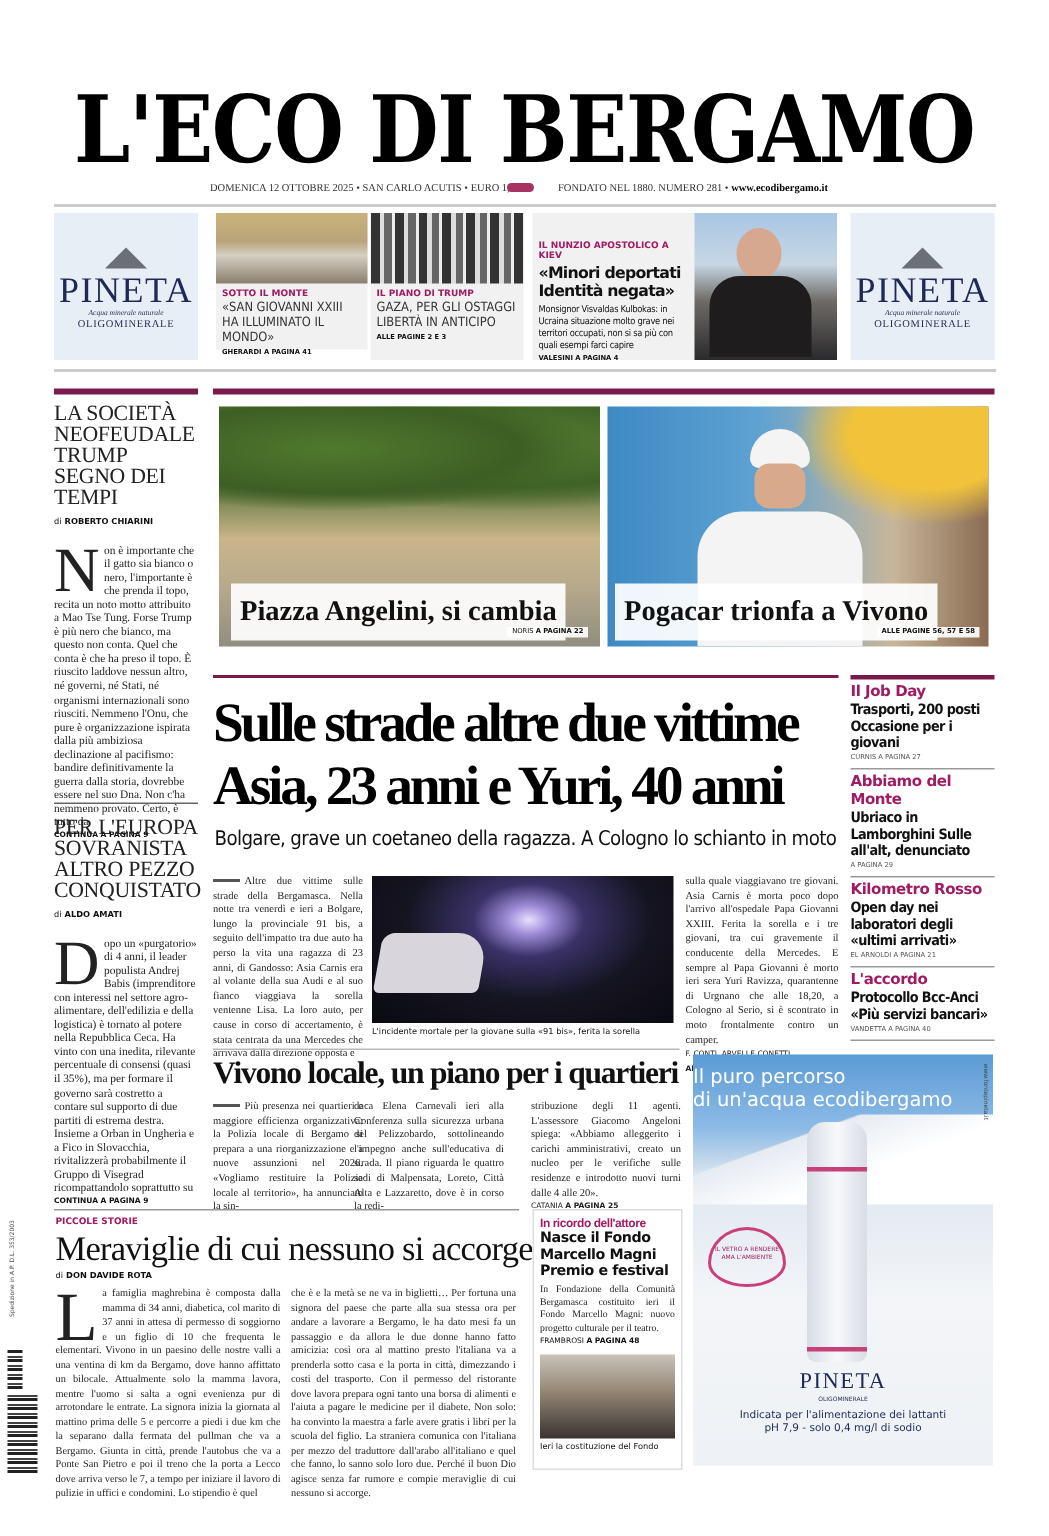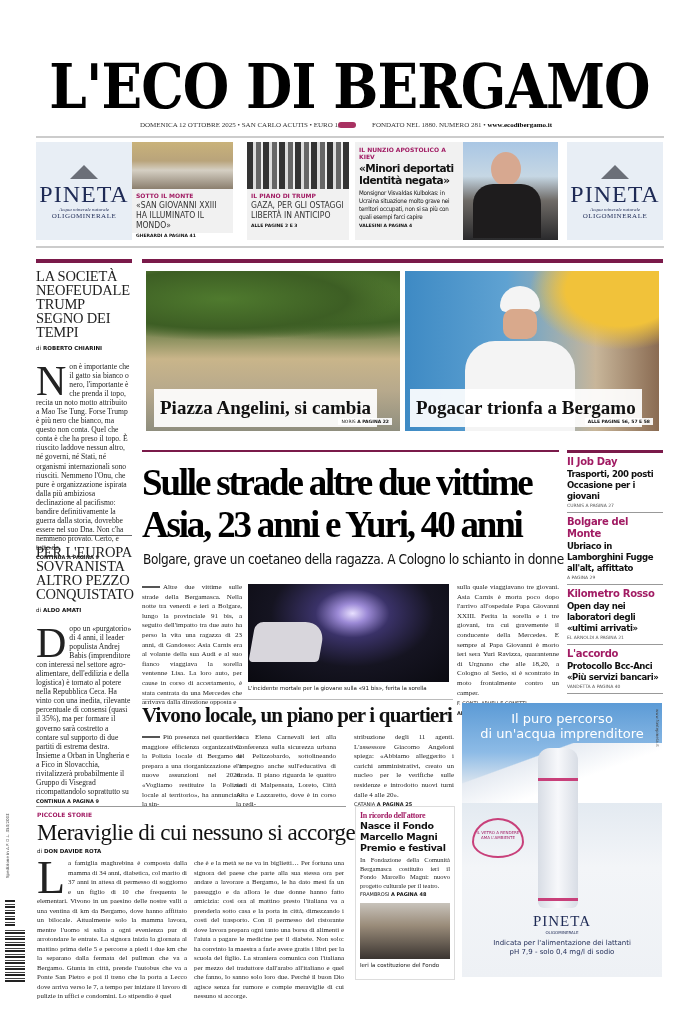--- a/index.html
+++ b/index.html
@@ -37,21 +37,21 @@
 .main-sub{font-family:"DejaVu Sans Condensed","DejaVu Sans",sans-serif;font-size:13.5px;letter-spacing:-.4px;white-space:nowrap;color:#111}
 .col-body{font-family:"Liberation Serif",serif;font-size:7px;line-height:9.6px;color:#222;text-align:justify}
 .side-item{border-bottom:1px solid #999;padding:3px 0 4px}
 .side-item .k{font-family:"DejaVu Sans",sans-serif;font-weight:bold;color:#a11b63;font-size:10px;line-height:12px;letter-spacing:-.3px}
 .side-item .h{font-family:"DejaVu Sans Condensed","DejaVu Sans",sans-serif;font-weight:bold;font-size:9.5px;line-height:11px;letter-spacing:-.4px;color:#111}
 .side-item .r{font-family:"DejaVu Sans",sans-serif;font-size:4.5px;color:#555;margin-top:2px}
 .h2{font-family:"Liberation Serif",serif;font-weight:bold;font-size:21px;letter-spacing:-.8px;white-space:nowrap}
 .h3{font-family:"Liberation Serif",serif;font-size:23px;letter-spacing:-.5px;white-space:nowrap;color:#111}
 .box-right{border:1px solid #ddd;background:#fff}
 .ad{overflow:hidden;background:linear-gradient(#5c9bd6 0%,#8dbbe6 18%,#dfe7ef 30%,#f3f5f8 60%,#eef1f5 100%)}
-.ad .claim{font-family:"DejaVu Sans",sans-serif;color:#fff;font-size:13px;line-height:15px;text-align:center;width:100%}
+.ad .claim{font-family:"DejaVu Sans",sans-serif;color:#fff;font-size:13px;line-height:15px;width:100%}
 .ad .brand2{font-family:"Liberation Serif",serif;font-size:15px;color:#1e2a55;letter-spacing:1px;text-align:center;width:100%}
 .ad .note{font-family:"DejaVu Sans",sans-serif;font-size:7px;color:#1e2a55;text-align:center;width:100%;line-height:9px}
 .barcode{background:repeating-linear-gradient(0deg,#222 0 2px,#fff 2px 3px,#444 3px 4px,#fff 4px 6px)}
 .vtext{writing-mode:vertical-rl;transform:rotate(180deg);font-family:"DejaVu Sans",sans-serif;font-size:4px;color:#444;white-space:nowrap}
 </style>
 </head>
 <body>
 
 <div class="abs masthead">L'ECO DI BERGAMO</div>
 <div class="abs dateline">DOMENICA 12 OTTOBRE 2025 • SAN CARLO ACUTIS • EURO 1,70</div>
@@ -62,36 +62,36 @@
 </div>
 <div class="abs hrule"></div>
 
 <div class="abs pineta" style="left:36px;top:142px;width:96px;height:98px">
   <div class="mtn"></div>
   <div class="brand">PINETA</div>
   <div class="sub">Acqua minerale naturale</div>
   <div class="oligo">OLIGOMINERALE</div>
 </div>
 
-<div class="abs teaser" style="left:132px;top:142px;width:101px;height:91px">
+<div class="abs teaser" style="left:144px;top:142px;width:101px;height:91px">
   <div class="photo" style="height:47px;background:linear-gradient(180deg,#c9b27a 0%,#b9a47b 40%,#d5cfc3 60%,#8b7f6e 100%)"></div>
   <div class="kicker">SOTTO IL MONTE</div>
   <div class="head">«SAN GIOVANNI XXIII HA ILLUMINATO IL MONDO»</div>
   <div class="ref">GHERARDI A PAGINA 41</div>
 </div>
 
 <div class="abs teaser" style="left:247px;top:142px;width:102px;height:98px">
   <div class="photo" style="height:47px;background:repeating-linear-gradient(90deg,#333 0 6px,#ddd 6px 9px,#666 9px 14px,#eee 14px 16px)"></div>
   <div class="kicker">IL PIANO DI TRUMP</div>
   <div class="head">GAZA, PER GLI OSTAGGI LIBERTÀ IN ANTICIPO</div>
   <div class="ref">ALLE PAGINE 2 E 3</div>
 </div>
 
 <div class="abs teaser" style="left:355px;top:142px;width:203px;height:98px;display:flex">
-  <div style="width:108px;padding:4px 4px">
+  <div style="width:108px;padding:18px 4px">
     <div class="kicker" style="padding:0">IL NUNZIO APOSTOLICO A KIEV</div>
     <div style="font-family:'DejaVu Sans',sans-serif;font-weight:bold;font-size:10.5px;line-height:12px;letter-spacing:-.5px;margin-top:2px">«Minori deportati Identità negata»</div>
     <div style="font-family:'DejaVu Sans Condensed','DejaVu Sans',sans-serif;font-size:6.2px;line-height:8px;margin-top:3px;letter-spacing:-.2px">Monsignor Visvaldas Kulbokas: in Ucraina situazione molto grave nei territori occupati, non si sa più con quali esempi farci capire</div>
     <div class="ref" style="padding:2px 0">VALESINI A PAGINA 4</div>
   </div>
   <div class="photo" style="flex:1;background:linear-gradient(180deg,#a9c6e4 0%,#c6d7e4 35%,#6e6a66 60%,#2a2a2c 100%);position:relative">
     <div style="position:absolute;left:28px;top:10px;width:30px;height:34px;border-radius:50%;background:#d7a890"></div>
     <div style="position:absolute;left:10px;top:42px;width:68px;height:54px;border-radius:20px 20px 0 0;background:#1e1c1d"></div>
   </div>
 </div>
@@ -128,28 +128,28 @@
 <div class="abs photo" style="left:146px;top:271px;width:254px;height:160px;background:linear-gradient(180deg,#6a8a45 0%,#4f6d34 30%,#c9b58a 55%,#b7a98c 75%,#8f8e7e 100%)">
   <div style="position:absolute;left:0;top:0;width:100%;height:70px;background:radial-gradient(ellipse at 30% 40%,#4f7a2e 0%,#3d5e24 50%,transparent 70%),radial-gradient(ellipse at 75% 35%,#5a8434 0%,#3f6226 45%,transparent 70%)"></div>
   <div class="caption-box" style="position:absolute;left:8px;top:118px">Piazza Angelini, si cambia</div>
   <div class="pg-ref" style="position:absolute;right:8px;bottom:6px"><span>NORIS</span> <b>A PAGINA 22</b></div>
 </div>
 <div class="abs photo" style="left:405px;top:271px;width:254px;height:160px;background:linear-gradient(90deg,#3e8ac4 0%,#5fa2d2 40%,#c8b69a 75%,#8a6b52 100%)">
   <div style="position:absolute;left:0;top:0;width:100%;height:100%;background:radial-gradient(ellipse at 85% 12%,#f1c23a 0%,#f1c23a 18%,transparent 30%)"></div>
   <div style="position:absolute;left:95px;top:15px;width:40px;height:26px;border-radius:20px 20px 6px 6px;background:#f4f4f4"></div>
   <div style="position:absolute;left:98px;top:38px;width:34px;height:30px;border-radius:10px;background:#d9a98c"></div>
   <div style="position:absolute;left:60px;top:70px;width:110px;height:90px;border-radius:30px 30px 0 0;background:#f4f4f4"></div>
-  <div class="caption-box" style="position:absolute;left:5px;top:118px">Pogacar trionfa a Bergamo</div>
+  <div class="caption-box" style="position:absolute;left:5px;top:118px">Pogacar trionfa a Vivono</div>
   <div class="pg-ref" style="position:absolute;right:6px;bottom:6px;font-weight:bold">ALLE PAGINE 56, 57 E 58</div>
 </div>
 
 <div class="abs" style="left:142px;top:450px;width:417px;height:2px;background:#7a1a4a"></div>
 <div class="abs main-head" style="left:142px;top:463px">Sulle strade altre due vittime</div>
 <div class="abs main-head" style="left:142px;top:505px">Asia, 23 anni e Yuri, 40 anni</div>
-<div class="abs main-sub" style="left:143px;top:551px">Bolgare, grave un coetaneo della ragazza. A Cologno lo schianto in donne</div>
+<div class="abs main-sub" style="left:143px;top:551px">Bolgare, grave un coetaneo della ragazza. A Cologno lo schianto in moto</div>
 
 <div class="abs col-body" style="left:142px;top:583px;width:100px">
   <span style="display:inline-block;width:18px;height:2px;background:#555;vertical-align:middle;margin-right:3px"></span><span>Altre due vittime sulle strade della Bergamasca. Nella notte tra venerdì e ieri a Bolgare, lungo la provinciale 91 bis, a seguito dell'impatto tra due auto ha perso la vita una ragazza di 23 anni, di Gandosso: Asia Carnis era al volante della sua Audi e al suo fianco viaggiava la sorella ventenne Lisa. La loro auto, per cause in corso di accertamento, è stata centrata da una Mercedes che arrivava dalla direzione opposta e</span>
 </div>
 <div class="abs photo" style="left:248px;top:584px;width:201px;height:98px;background:radial-gradient(ellipse at 52% 30%,#e8e0ff 0%,#9c8ad6 10%,#3a3268 25%,#151421 55%,#0a0a10 100%)">
   <div style="position:absolute;left:4px;top:38px;width:70px;height:40px;background:#d8d6dc;border-radius:8px 20px 4px 4px;transform:skewX(-10deg)"></div>
 </div>
 <div class="abs" style="left:248px;top:685px;font-family:'DejaVu Sans',sans-serif;font-size:5.5px;white-space:nowrap">L'incidente mortale per la giovane sulla «91 bis», ferita la sorella</div>
 <div class="abs col-body" style="left:457px;top:583px;width:102px">
   <span>sulla quale viaggiavano tre giovani. Asia Carnis è morta poco dopo l'arrivo all'ospedale Papa Giovanni XXIII. Ferita la sorella e i tre giovani, tra cui gravemente il conducente della Mercedes. E sempre al Papa Giovanni è morto ieri sera Yuri Ravizza, quarantenne di Urgnano che alle 18,20, a Cologno al Serio, si è scontrato in moto frontalmente contro un camper.</span>
@@ -158,22 +158,22 @@
 </div>
 
 <div class="abs" style="left:567px;top:450px;width:96px">
   <div style="height:3px;background:#7a1a4a"></div>
   <div class="side-item">
     <div class="k">Il Job Day</div>
     <div class="h">Trasporti, 200 posti Occasione per i giovani</div>
     <div class="r">CURNIS A PAGINA 27</div>
   </div>
   <div class="side-item">
-    <div class="k">Bolgare del Monte</div>
-    <div class="h">Ubriaco in Lamborghini Fugge all'alt, affittato</div>
+    <div class="k">Abbiamo del Monte</div>
+    <div class="h">Ubriaco in Lamborghini Sulle all'alt, denunciato</div>
     <div class="r">A PAGINA 29</div>
   </div>
   <div class="side-item">
     <div class="k">Kilometro Rosso</div>
     <div class="h">Open day nei laboratori degli «ultimi arrivati»</div>
     <div class="r">EL ARNOLDI A PAGINA 21</div>
   </div>
   <div class="side-item">
     <div class="k">L'accordo</div>
     <div class="h">Protocollo Bcc-Anci «Più servizi bancari»</div>
@@ -195,32 +195,32 @@
 <div class="abs" style="left:36px;top:806px;width:310px;height:1px;background:#999"></div>
 <div class="abs kicker" style="left:37px;top:811px;font-size:6px">PICCOLE STORIE</div>
 <div class="abs h3" style="left:37px;top:820px">Meraviglie di cui nessuno si accorge</div>
 <div class="abs byline" style="left:37px;top:848px"><i>di</i><span>DON DAVIDE ROTA</span></div>
 <div class="abs col-body" style="left:37px;top:858px;width:150px;font-size:6.9px;line-height:9.5px">
   <span class="dropcap" style="font-size:46px;line-height:36px">L</span><span>a famiglia maghrebina è composta dalla mamma di 34 anni, diabetica, col marito di 37 anni in attesa di permesso di soggiorno e un figlio di 10 che frequenta le elementari. Vivono in un paesino delle nostre valli a una ventina di km da Bergamo, dove hanno affittato un bilocale. Attualmente solo la mamma lavora, mentre l'uomo si salta a ogni evenienza pur di arrotondare le entrate. La signora inizia la giornata al mattino prima delle 5 e percorre a piedi i due km che la separano dalla fermata del pullman che va a Bergamo. Giunta in città, prende l'autobus che va a Ponte San Pietro e poi il treno che la porta a Lecco dove arriva verso le 7, a tempo per iniziare il lavoro di pulizie in uffici e condomini. Lo stipendio è quel</span>
 </div>
 <div class="abs col-body" style="left:194px;top:858px;width:150px;font-size:6.9px;line-height:9.5px">che è e la metà se ne va in biglietti… Per fortuna una signora del paese che parte alla sua stessa ora per andare a lavorare a Bergamo, le ha dato mesi fa un passaggio e da allora le due donne hanno fatto amicizia: così ora al mattino presto l'italiana va a prenderla sotto casa e la porta in città, dimezzando i costi del trasporto. Con il permesso del ristorante dove lavora prepara ogni tanto una borsa di alimenti e l'aiuta a pagare le medicine per il diabete. Non solo: ha convinto la maestra a farle avere gratis i libri per la scuola del figlio. La straniera comunica con l'italiana per mezzo del traduttore dall'arabo all'italiano e quel che fanno, lo sanno solo loro due. Perché il buon Dio agisce senza far rumore e compie meraviglie di cui nessuno si accorge.</div>
 
 <div class="abs box-right" style="left:355px;top:806px;width:100px;height:174px;padding:4px">
-  <div style="font-family:Liberation Serif, serif;font-weight:bold;color:#a11b63;font-size:8px;letter-spacing:-.3px">In ricordo dell'attore</div>
+  <div style="font-family:Liberation Sans, sans-serif;font-weight:bold;color:#a11b63;font-size:8px;letter-spacing:-.3px">In ricordo dell'attore</div>
   <div style="font-family:'DejaVu Sans',sans-serif;font-weight:bold;font-size:9.5px;line-height:11px;letter-spacing:-.3px">Nasce il Fondo Marcello Magni Premio e festival</div>
   <div class="col-body" style="font-size:6.5px;line-height:8.5px;margin-top:3px">In Fondazione della Comunità Bergamasca costituito ieri il Fondo Marcello Magni: nuovo progetto culturale per il teatro.</div>
   <div style="font-family:'DejaVu Sans',sans-serif;font-size:5px;margin-top:1px"><span>FRAMBROSI</span> <b>A PAGINA 48</b></div>
   <div class="photo" style="height:56px;margin-top:6px;background:linear-gradient(180deg,#c8c3bb 0%,#9a8c7a 40%,#3a3430 100%)"></div>
   <div style="font-family:'DejaVu Sans',sans-serif;font-size:5.5px;margin-top:3px">Ieri la costituzione del Fondo</div>
 </div>
 
 <div class="abs ad" style="left:462px;top:703px;width:200px;height:274px">
   <div class="claim" style="position:absolute;top:8px">
     <div>Il puro percorso</div>
-    <div>di un'acqua imprenditore</div>
+    <div>di un'acqua ecodibergamo</div>
   </div>
   <div style="position:absolute;left:0;top:40px;width:200px;height:60px;background:linear-gradient(160deg,transparent 30%,#e6ebf2 31%,#ffffff 60%)"></div>
   <div style="position:absolute;left:76px;top:45px;width:40px;height:160px;border-radius:12px 12px 6px 6px;background:linear-gradient(90deg,#d8dde5,#f7f8fb 50%,#d8dde5)">
     <div style="position:absolute;top:30px;width:100%;height:3px;background:#c8407a"></div>
     <div style="position:absolute;top:150px;width:100%;height:3px;background:#c8407a"></div>
   </div>
   <div style="position:absolute;left:10px;top:115px;width:52px;height:40px;border:2px solid #c8407a;border-radius:50% 50% 50% 50%/60% 60% 40% 40%;font-family:'DejaVu Sans',sans-serif;font-size:4px;color:#a11b63;text-align:center;padding-top:10px;line-height:5px">IL VETRO A RENDERE AMA L'AMBIENTE</div>
   <div class="vtext" style="position:absolute;right:2px;top:6px;transform:none;font-size:4px">www.fontepineta.it</div>
   <div class="brand2" style="position:absolute;top:210px">PINETA</div>
   <div style="position:absolute;top:227px;width:100%;text-align:center;font-family:'DejaVu Sans',sans-serif;font-size:4px;color:#1e2a55">OLIGOMINERALE</div>

